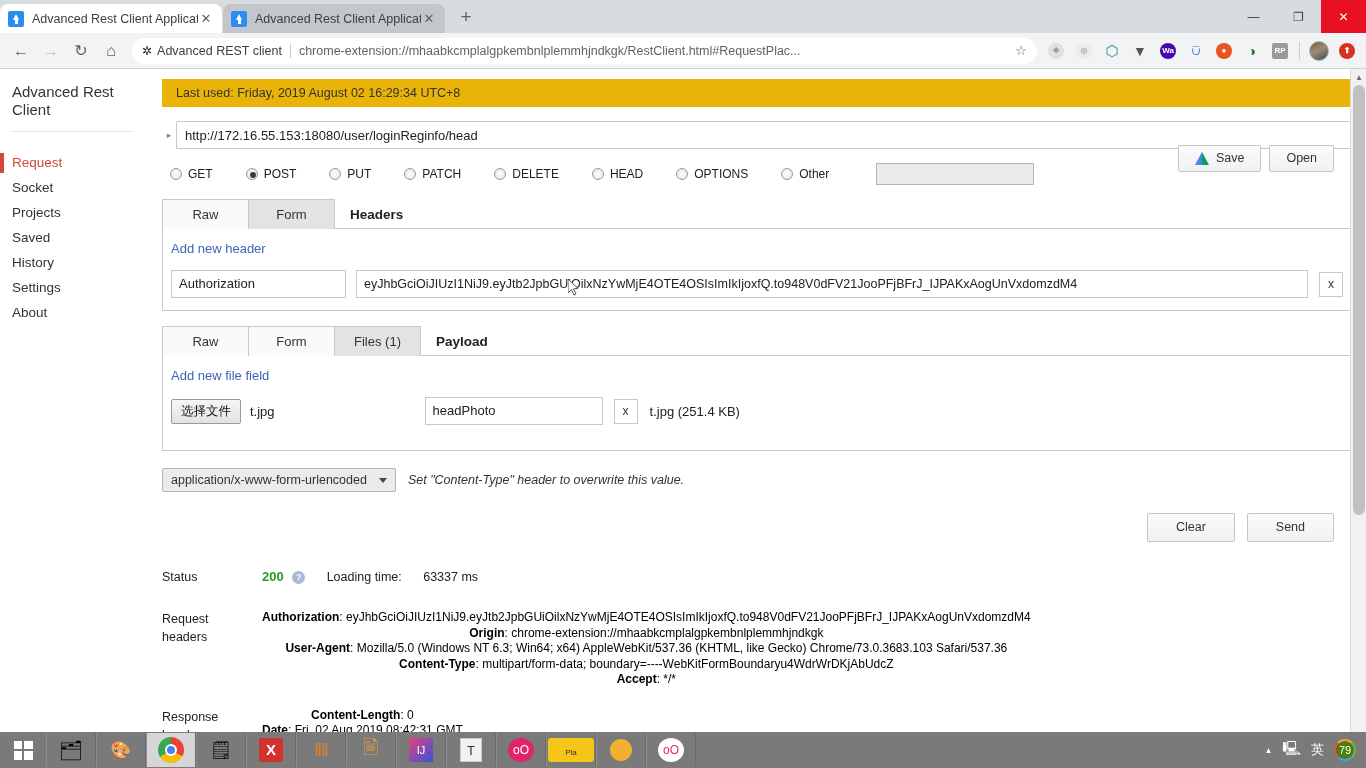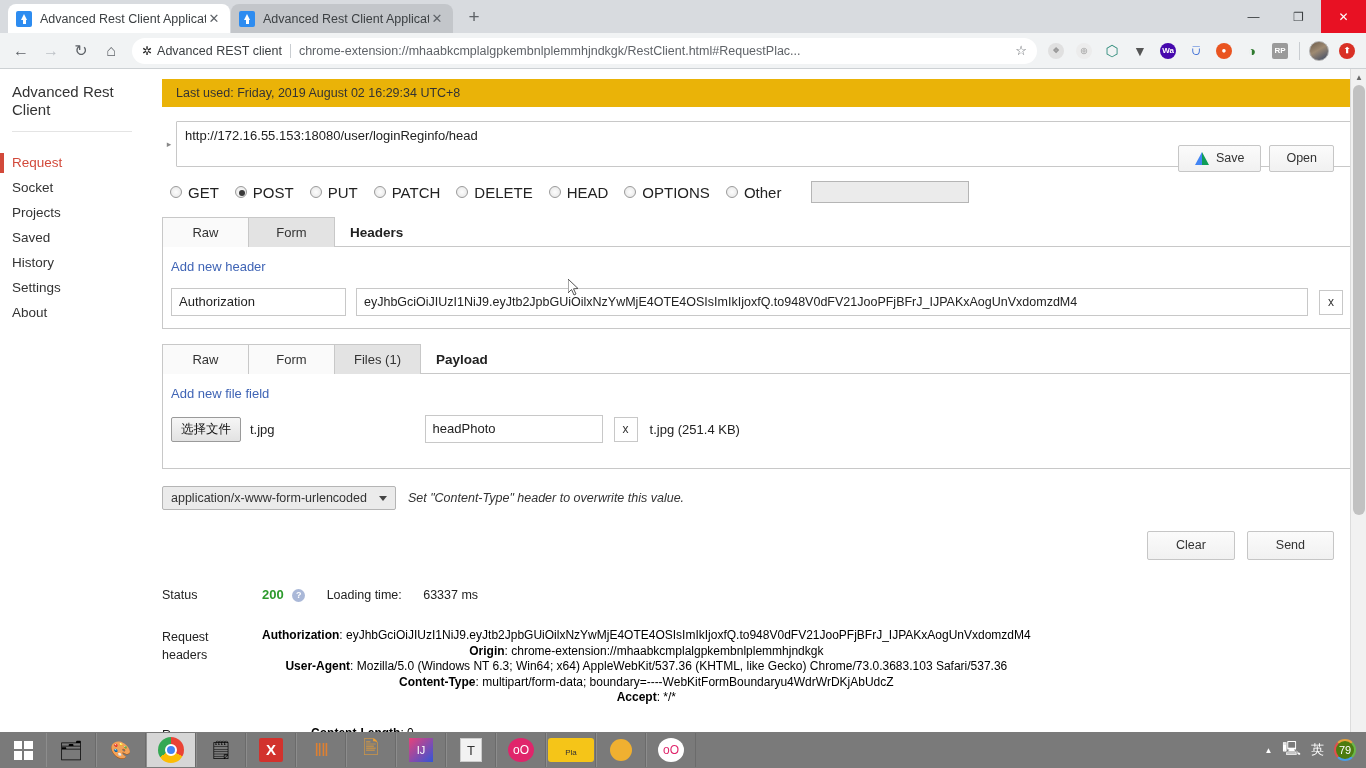--- a/index.html
+++ b/index.html
@@ -12,21 +12,20 @@
   }
 
   
   #chrome-window { width: 1366px; height: 768px; position: relative; }
 
   .tabstrip {
     height: 33px;
     background: #d8dbdf;
     display: flex;
     align-items: flex-end;
-    padding-left: 8px;
     position: relative;
   }
   .tab {
     height: 29px;
     width: 222px;
     background: #c3c6ca;
     border-radius: 8px 8px 0 0;
     display: flex;
     align-items: center;
     padding: 0 8px;
@@ -260,37 +259,37 @@
   }
   .url-arrow {
     width: 14px;
     flex: 0 0 14px;
     color: #888;
     font-size: 9px;
     text-align: center;
   }
   .url-input {
     flex: 1;
-    height: 46px;
+    height: 28px;
     border: 1px solid #c8c8c8;
     background: #fff;
     font-size: 13px;
     color: #222;
     padding: 0 8px;
     line-height: 28px;
     font-family: "Liberation Sans", sans-serif;
     border-radius: 1px;
   }
 
   .methods {
     display: flex;
     align-items: center;
     margin: 14px 0 0 20px;
-    gap: 0;
-    font-size: 15px;
+    gap: 17px;
+    font-size: 12px;
     color: #222;
   }
   .method {
     display: flex; align-items: center;
     margin-right: 16px;
   }
   .radio {
     width: 12px; height: 12px;
     border-radius: 50%;
     border: 1px solid #9a9a9a;

